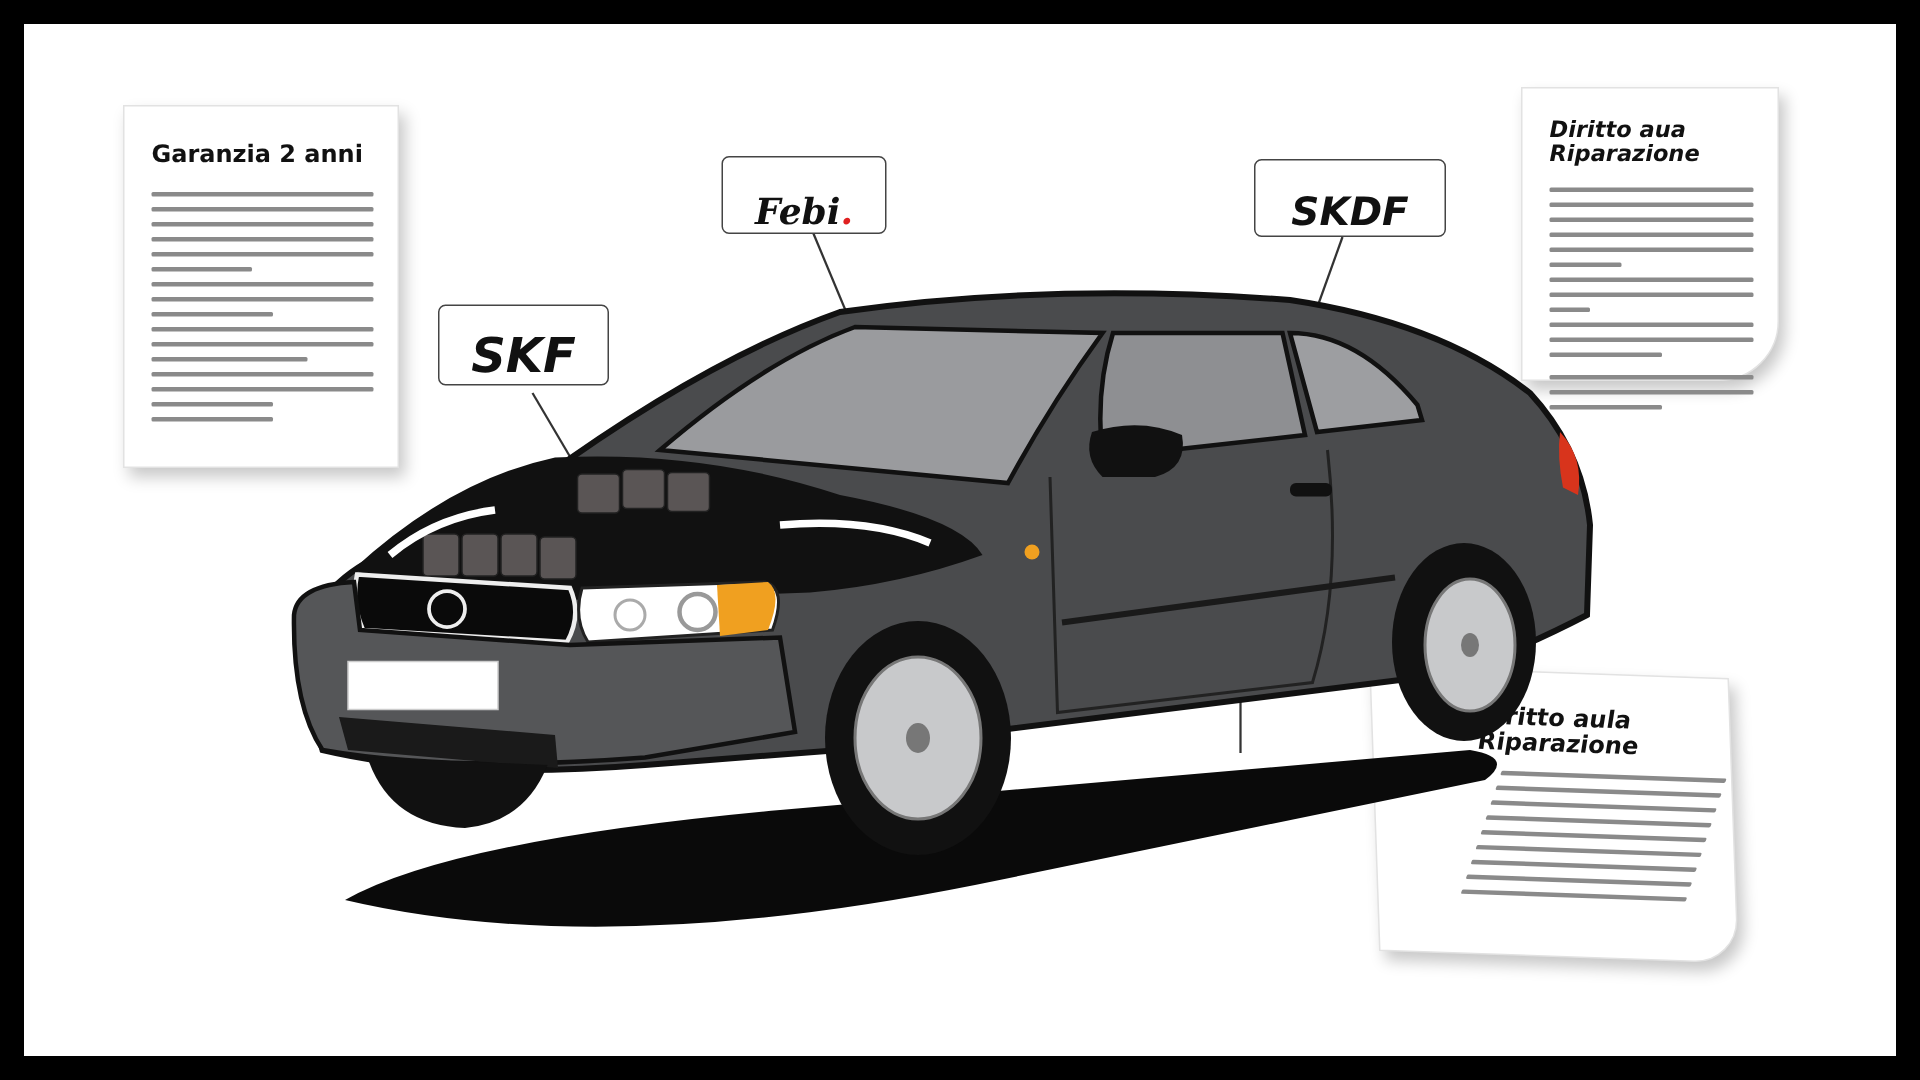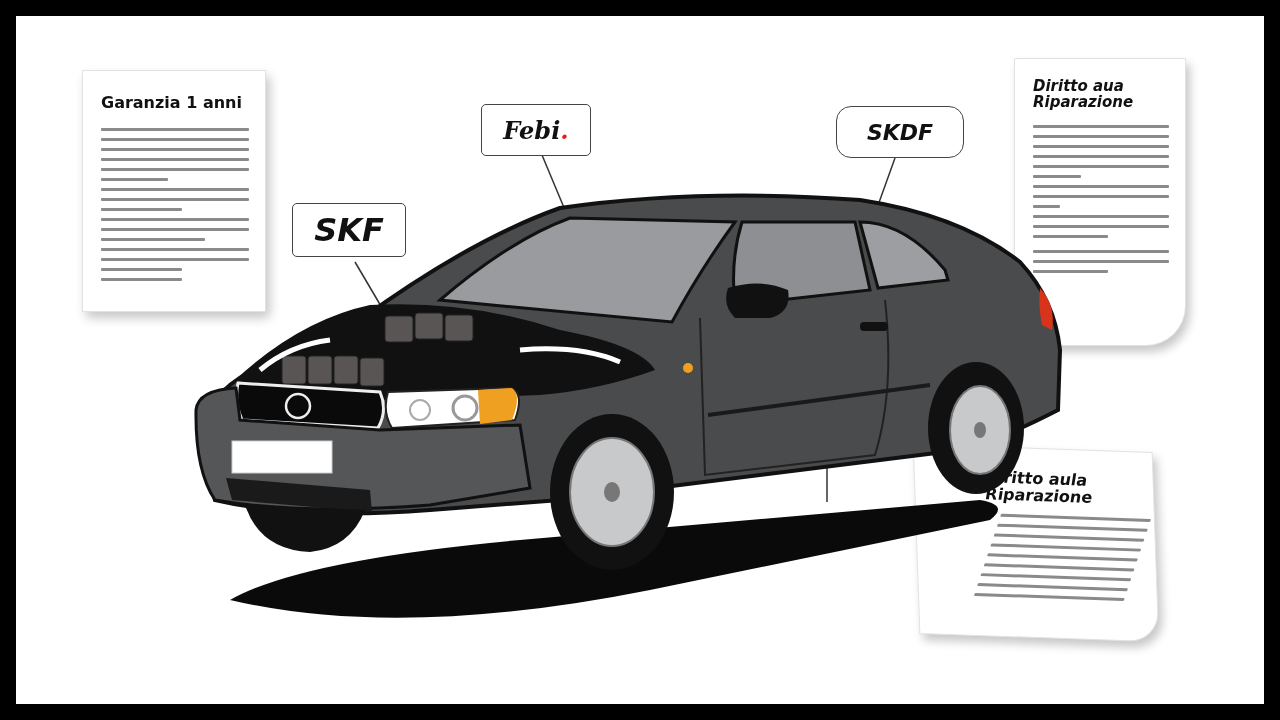--- a/index.html
+++ b/index.html
@@ -1,51 +1,51 @@
 <!DOCTYPE html>
 <html><head>
 <meta charset="utf-8">
 <style>
   html,body{margin:0;padding:0;}
   body{width:1280px;height:720px;background:#000;position:relative;overflow:hidden;font-family:"Liberation Sans",sans-serif;}
   .canvas{position:absolute;left:16px;top:16px;width:1248px;height:688px;background:#fff;overflow:hidden;}
   .doc{position:absolute;background:#fff;box-shadow:4px 6px 10px rgba(0,0,0,0.22);border:1px solid #e2e2e2;}
   .doc h2{margin:0;font-family:"DejaVu Sans",sans-serif;font-weight:bold;color:#111;line-height:1.05;}
   .line{height:3px;background:#8a8a8a;margin:0 0 7px 0;border-radius:1px;}
-  .callout{position:absolute;background:#fff;border:1.5px solid #444;border-radius:5px;display:flex;align-items:center;justify-content:center;font-family:"DejaVu Sans",sans-serif;font-weight:bold;font-style:italic;color:#111;}
+  .callout{position:absolute;background:#fff;border:1.5px solid #444;border-radius:5px;display:flex;align-items:flex-end;justify-content:center;font-family:"DejaVu Sans",sans-serif;font-weight:bold;font-style:italic;color:#111;}
   svg.car{position:absolute;left:0;top:0;}
 </style>
 </head>
 <body>
 
 <div class="canvas">
 
   <div class="doc" style="left:66px;top:54px;width:184px;height:242px;padding:24px 16px 0 18px;box-sizing:border-box;">
-    <h2 style="font-size:16px;margin-bottom:16px;">Garanzia 1 anni</h2>
+    <h2 style="font-size:16px;margin-bottom:16px;">Garanzia 2 anni</h2>
     <div>
       <div class="line" style="width:100%"></div>
         <div class="line" style="width:100%"></div>
       <div class="line" style="width:100%"></div>
         <div class="line" style="width:100%"></div>
       <div class="line" style="width:100%"></div>
         <div class="line" style="width:45%"></div>
       <div class="line" style="width:100%"></div>
         <div class="line" style="width:100%"></div>
       <div class="line" style="width:55%"></div>
         <div class="line" style="width:100%"></div>
       <div class="line" style="width:100%"></div>
         <div class="line" style="width:70%"></div>
       <div class="line" style="width:100%"></div>
         <div class="line" style="width:100%"></div>
       <div class="line" style="width:55%"></div>
         <div class="line" style="width:55%"></div>
     </div>
   </div>
 
-  <div class="doc" style="left:998px;top:42px;width:172px;height:288px;padding:20px 16px 0 18px;box-sizing:border-box;border-bottom-right-radius:40px;">
+  <div class="doc" style="left:998px;top:42px;width:172px;height:196px;padding:20px 16px 0 18px;box-sizing:border-box;border-bottom-right-radius:40px;">
     <h2 style="font-size:15px;font-style:italic;margin-bottom:14px;">
       <span>Diritto aua</span><br>
       <span>Riparazione</span>
     </h2>
     <div>
       <div class="line" style="width:100%"></div>
         <div class="line" style="width:100%"></div>
       <div class="line" style="width:100%"></div>
         <div class="line" style="width:100%"></div>
       <div class="line" style="width:100%"></div>
@@ -140,20 +140,20 @@
     </g>
     <g>
       <path d="M245 505 Q260 550 310 552 Q350 548 365 510 Z" fill="#111"></path>
     </g>
   </svg>
 
   <div class="callout" style="left:465px;top:88px;width:108px;height:50px;font-size:24px;font-family:'DejaVu Serif',serif;">
     <span>Febi</span>
       <span style="color:#e02020;">.</span>
   </div>
-  <div class="callout" style="left:820px;top:90px;width:126px;height:50px;font-size:22px;border-radius:15px;">
+  <div class="callout" style="left:820px;top:90px;width:126px;height:50px;font-size:26px;">
     <span>SKDF</span>
   </div>
   <div class="callout" style="left:276px;top:187px;width:112px;height:52px;font-size:32px;">
     <span>SKF</span>
   </div>
 
 </div>
 
 </body></html>

